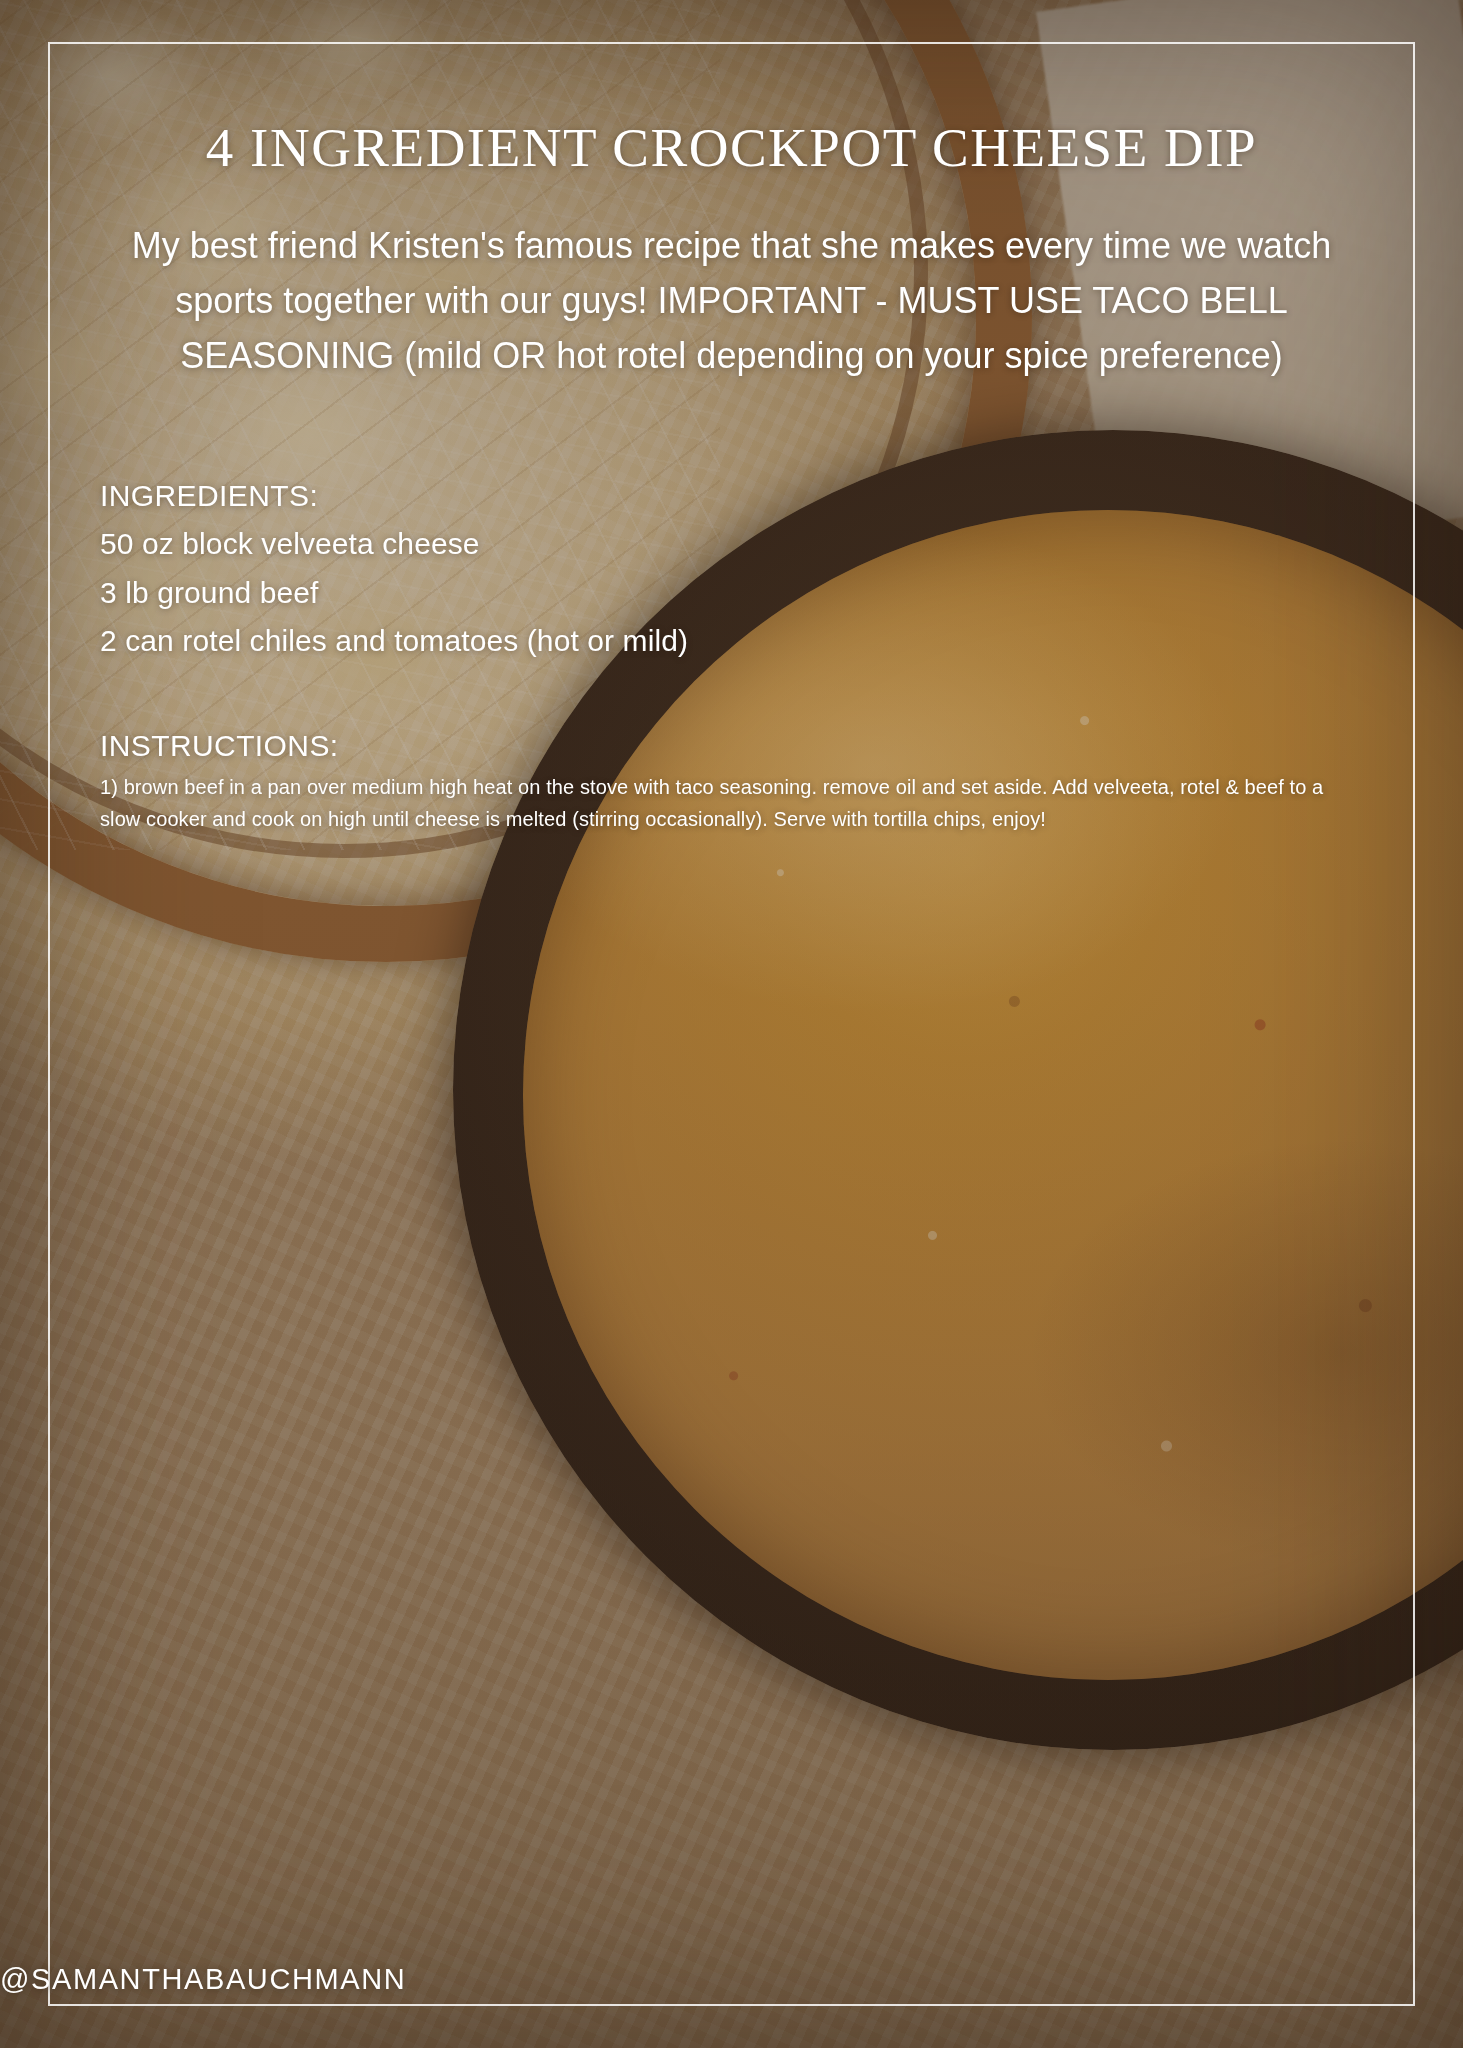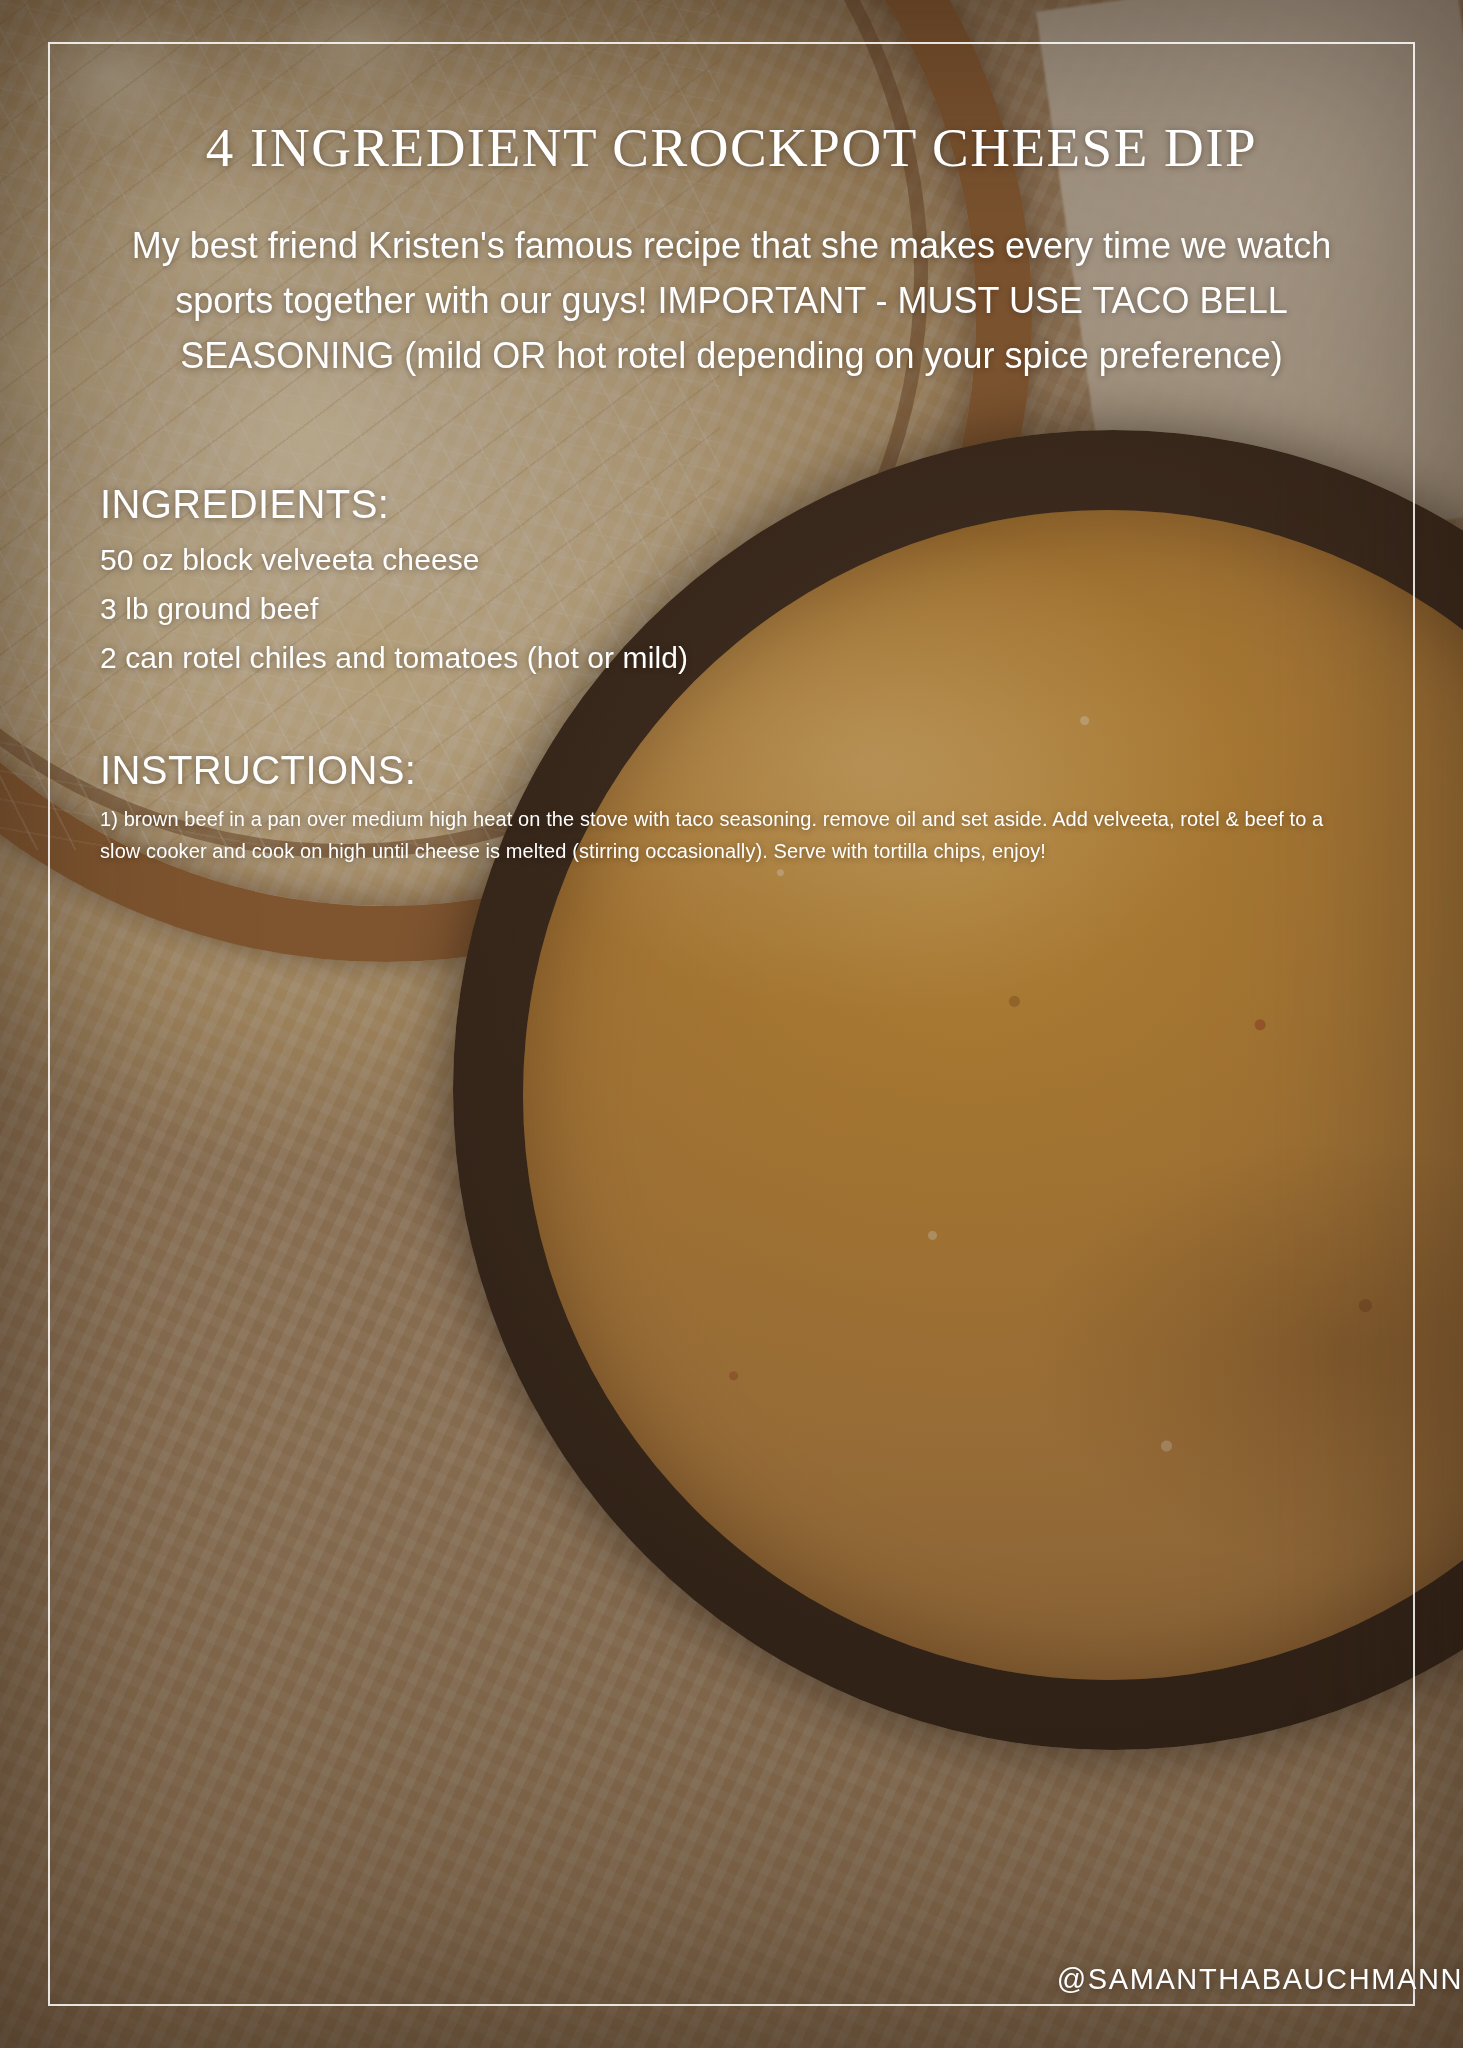--- a/index.html
+++ b/index.html
@@ -191,40 +191,40 @@
     font-weight: 400;
   }
 
   .section {
     margin-top: 88px;
   }
   .section.instructions {
     margin-top: 56px;
   }
   .sec-head {
-    font-size: 40px;
+    font-size: 30px;
     line-height: 1.62;
     letter-spacing: .4px;
   }
   .sec-line {
     font-size: 30px;
     line-height: 1.62;
     letter-spacing: .1px;
   }
   .sec-para {
     font-size: 20px;
     line-height: 1.62;
     letter-spacing: .1px;
   }
 
   .handle {
     position: absolute;
     left: 0; right: 0;
     bottom: 52px;
-    text-align: right;
+    text-align: left;
     font-size: 29px;
     letter-spacing: 1.6px;
     color: #ffffff;
     text-shadow: 0 1px 6px rgba(40,25,12,0.5);
   }
 </style>
 </head>
 <body>
 
 <div class="card">

